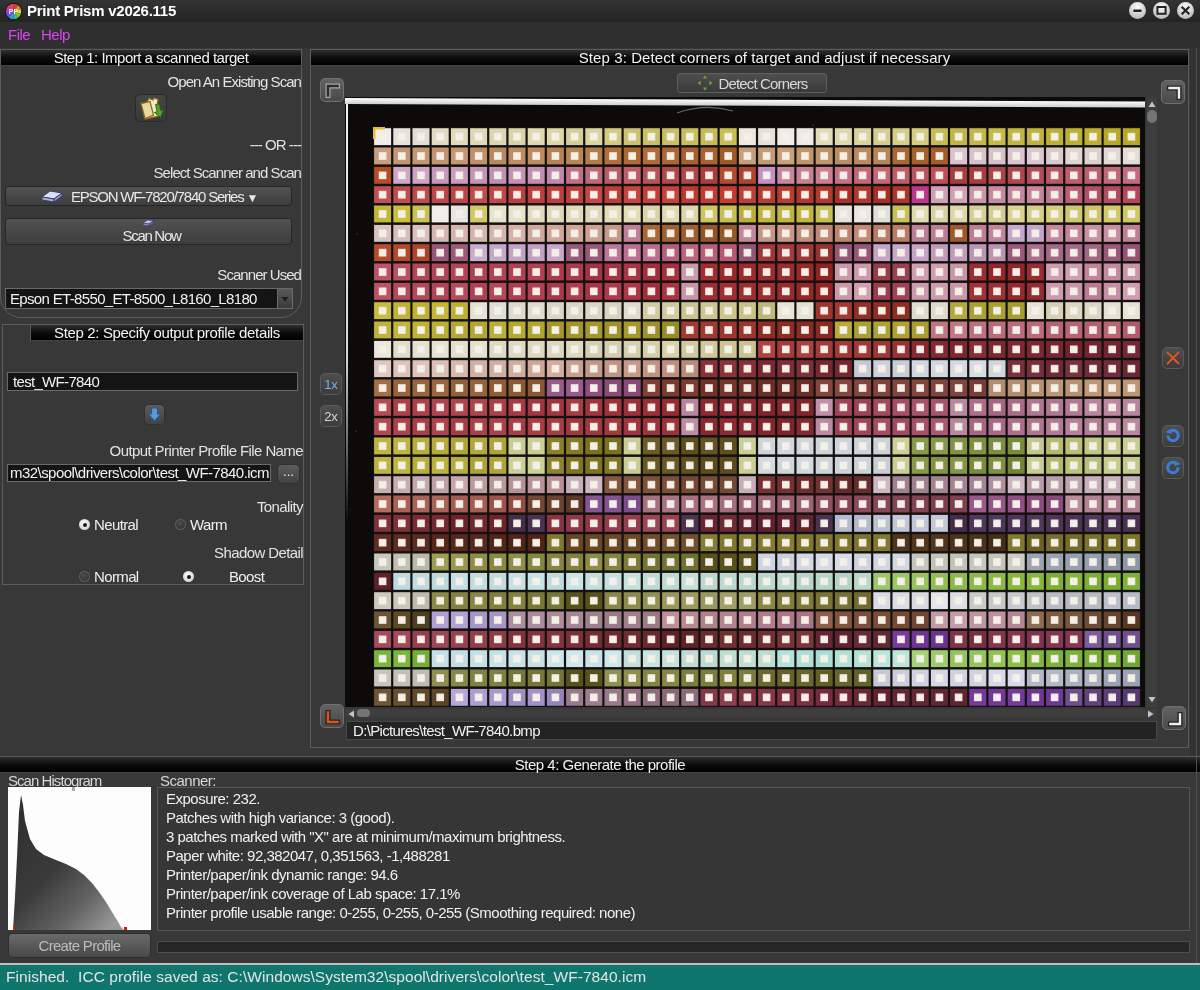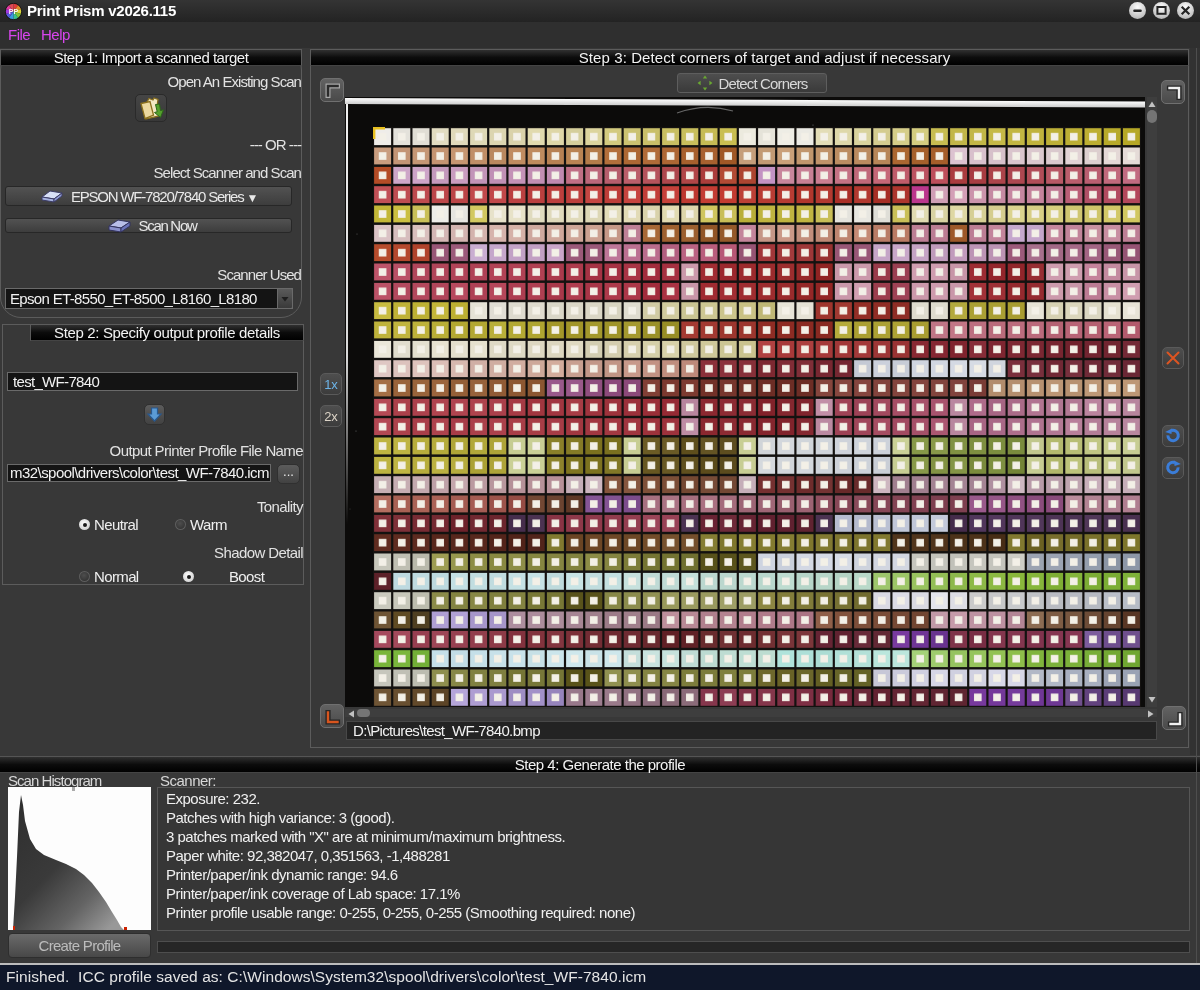--- a/index.html
+++ b/index.html
@@ -76,21 +76,21 @@
     <div class="lbl" style="left:0;right:0;top:114px;">Select Scanner and Scan</div>
     <div class="lbl" style="left:0;right:0;top:86px;">--- OR ---</div>
     <div class="btn" style="left:4px;top:136px;width:287px;height:20px;display:flex;align-items:center;justify-content:center;">
       <svg width="24" height="16" viewBox="0 0 24 16" style="margin-right:7px;">
         <path d="M2 9 L10 3 L22 5 L14 11 Z" fill="#d8e0f6" stroke="#3c3c66" stroke-width="1"></path>
         <path d="M2 9 L14 11 L14 14 L2 12 Z" fill="#a6b2e0" stroke="#3c3c66" stroke-width="1"></path>
         <path d="M14 11 L22 5 L22 8 L14 14 Z" fill="#8e9ad2" stroke="#3c3c66" stroke-width="1"></path>
       </svg>
       <span style="letter-spacing:-1.2px;">EPSON WF-7820/7840 Series <span style="font-size:12px">▼</span></span>
     </div>
-    <div class="btn" style="left:4px;top:168px;width:287px;height:15px;display:flex;align-items:center;justify-content:center;padding-left:6px;">
+    <div class="btn" style="left:4px;top:168px;width:287px;height:27px;display:flex;align-items:center;justify-content:flex-start;padding-left:6px;flex-direction:column;">
       <svg width="24" height="16" viewBox="0 0 24 16" style="margin-right:8px;">
         <path d="M2 8 L11 2 L23 4 L14 10 Z" fill="#b8bee8" stroke="#33335e" stroke-width="1"></path>
         <path d="M2 8 L14 10 L14 14 L2 12 Z" fill="#8a90cc" stroke="#33335e" stroke-width="1"></path>
         <path d="M14 10 L23 4 L23 8 L14 14 Z" fill="#6a72b8" stroke="#33335e" stroke-width="1"></path>
       </svg>
       <span style="letter-spacing:-1.3px;">Scan Now</span>
     </div>
     <div class="lbl" style="left:0;right:0;top:216px;">Scanner Used</div>
     <div class="field" style="left:4px;top:238px;width:288px;height:21px;line-height:19px;padding-left:4px;letter-spacing:-0.66px;">Epson ET-8550_ET-8500_L8160_L8180</div>
     <div class="btn" style="left:276px;top:238px;width:16px;height:21px;border-radius:0 2px 2px 0;background:linear-gradient(#5a5a5a,#3a3a3a);border-color:#6a6a6a;"><svg width="14" height="19" viewBox="0 0 14 19">
@@ -1445,12 +1445,12 @@
       <div class="msgline">Printer/paper/ink dynamic range: 94.6</div>
       <div class="msgline">Printer/paper/ink coverage of Lab space: 17.1%</div>
       <div class="msgline">Printer profile usable range: 0-255, 0-255, 0-255 (Smoothing required: none)</div>
     </div>
   </div>
 <div class="abs" style="left:8px;top:933px;width:143px;height:25px;border-radius:4px;background:linear-gradient(#6a6a6a,#484848);border:1px solid #2e2e2e;text-align:center;font-size:15px;line-height:23px;color:#bcbcbc;letter-spacing:-0.7px;">Create Profile</div>
 <div class="abs" style="left:157px;top:941px;width:1033px;height:12px;background:#262626;border:1px solid #4e4e4e;"></div>
 <div class="abs" style="left:1190px;top:48px;width:10px;height:707px;background:#323232;"></div>
 <div class="abs" style="left:1196px;top:48px;width:1px;height:915px;background:#4e4e4e;"></div>
 <div class="abs" style="left:0;top:963px;width:1200px;height:2px;background:#bcbcbc;"></div>
-<div class="abs" style="left:0;top:965px;width:1200px;height:25px;background:#0f172a;font-size:15.5px;letter-spacing:0.05px;line-height:24px;"><span style="margin-left:6px">Finished.&nbsp; ICC profile saved as: C:\Windows\System32\spool\drivers\color\test_WF-7840.icm</span></div>
+<div class="abs" style="left:0;top:965px;width:1200px;height:25px;background:#0f766e;font-size:15.5px;letter-spacing:0.05px;line-height:24px;"><span style="margin-left:6px">Finished.&nbsp; ICC profile saved as: C:\Windows\System32\spool\drivers\color\test_WF-7840.icm</span></div>
 </body></html>

